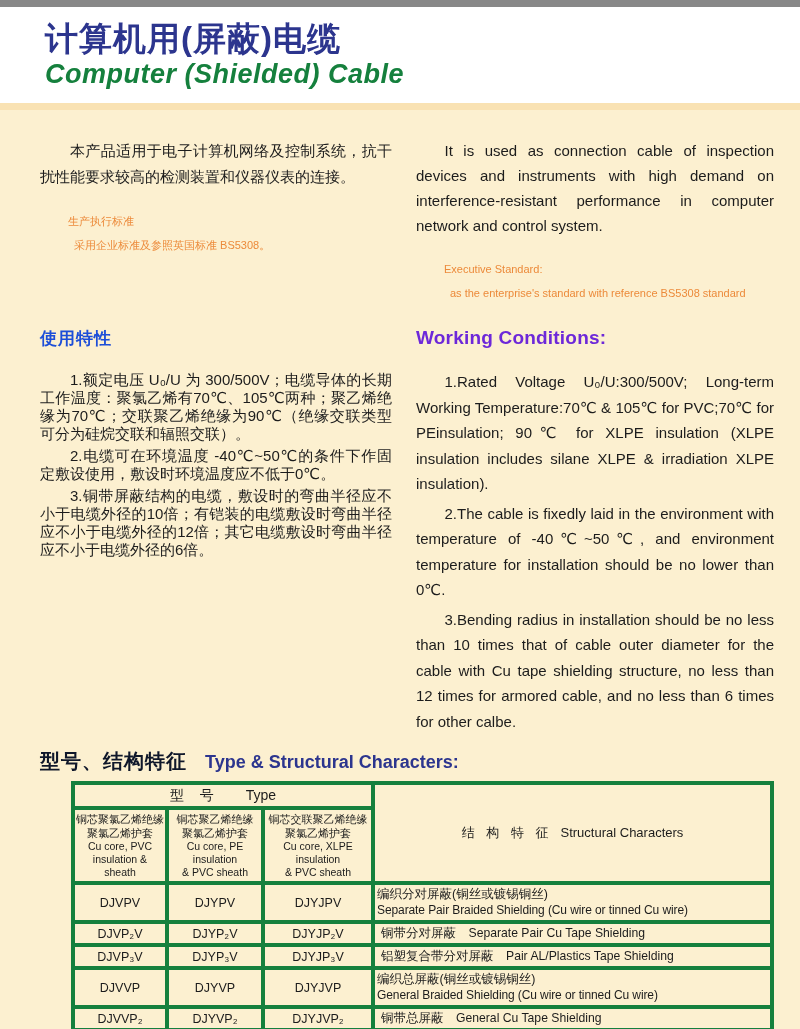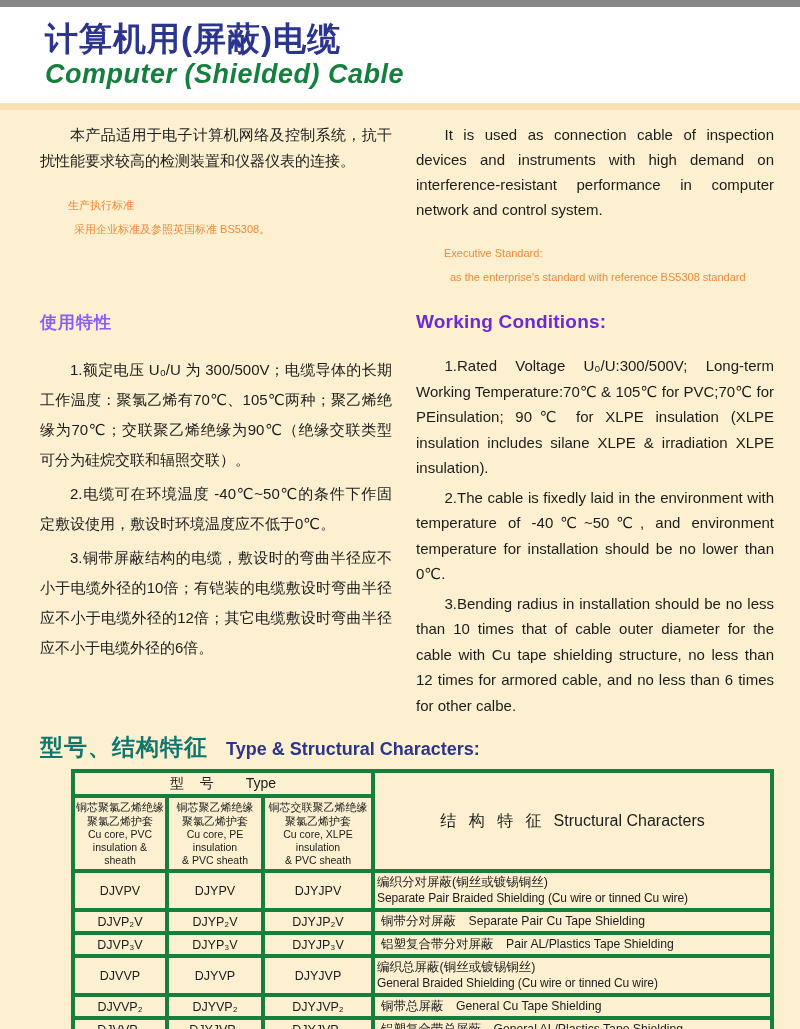--- a/index.html
+++ b/index.html
@@ -12,47 +12,47 @@
   }
   .masthead { height:96px; background:#ffffff; padding:11px 0 0 45px; }
   .masthead h1 { font-size:33px; font-weight:bold; color:#2c358e; letter-spacing:1px; line-height:1.25; }
   .masthead h2 { font-size:27px; font-weight:bold; font-style:italic; color:#15803d; letter-spacing:0.5px; }
   .band { height:7px; background:#f9e2b3; }
 
   .cols { display:flex; padding:0 26px 0 40px; gap:24px; }
   .col-l { flex:0 0 352px; }
   .col-r { flex:1; }
 
-  .intro { padding-top:12px; }
+  .intro { padding-top:28px; }
   .p-zh { font-size:15px; line-height:26px; text-align:justify; text-indent:2em; }
   .p-en { font-size:15px; line-height:25px; text-align:justify; text-indent:1.9em; }
   .std { margin-top:19px; margin-left:28px; color:#ec8a3a; font-size:11px; line-height:24px; }
   .std p { text-indent:0; }
   .std .b2 { margin-left:6px; }
 
   .usage { padding-top:22px; }
-  .h-zh { font-size:17px; font-weight:bold; color:#8b5cf6; letter-spacing:1px; }
+  .h-zh { font-size:17px; font-weight:bold; color:#1d4ed8; letter-spacing:1px; }
   .h-en { font-size:19px; font-weight:bold; color:#6d28d9; letter-spacing:0.2px; }
   .usage .col-l p, .usage .col-r p { margin-top:4px; }
   .usage .col-l p:first-of-type { margin-top:21px; }
   .usage .col-r p:first-of-type { margin-top:20px; }
-  .usage .p-zh { line-height:30px; }
+  .usage .p-zh { line-height:18px; }
   .usage .p-en { line-height:25.5px; }
 
   .section-heading { padding:14px 0 6px 40px; display:flex; align-items:baseline; gap:18px; }
-  .section-heading .zh { font-size:23px; font-weight:bold; color:#0f766e; letter-spacing:1px;font-family:Liberation Mono, monospace; }
+  .section-heading .zh { font-size:20px; font-weight:bold; color:#0f172a; letter-spacing:1px;font-family:Liberation Mono, monospace; }
   .section-heading .en { font-size:18px; font-weight:bold; color:#2c358e; }
 
   .tablewrap { margin-left:71px; }
   table.spec { border-collapse:collapse; width:699px; table-layout:fixed;
                border:2px solid #4a463c; }
   table.spec th, table.spec td { border:4px solid #15803d; }
   th.type-h { height:25px; font-size:14px; font-weight:normal; text-align:center; }
   th.type-h .zh { letter-spacing:6px; margin-right:26px; }
-  th.char-h { font-size:16px; font-weight:normal; text-align:center; }
+  th.char-h { font-size:13px; font-weight:normal; text-align:center; }
   th.char-h .zh { letter-spacing:4px; margin-right:8px; }
   th.sub { height:64px; font-weight:normal; text-align:center; vertical-align:middle; padding:2px 1px; }
   th.sub .czh { font-size:11px; line-height:14px; }
   th.sub .cen { font-size:10.5px; line-height:13px; }
 
   td.type { text-align:center; font-size:12.5px; padding:1px 10px; height:19px; }
   td.chars { padding:1px 6px; font-size:12.5px; white-space:nowrap; overflow:hidden; }
   td.chars .lat { font-size:12.2px; }
   td.chars.two { padding:2px 2px; }
   td.chars.two div { line-height:15.5px; }

